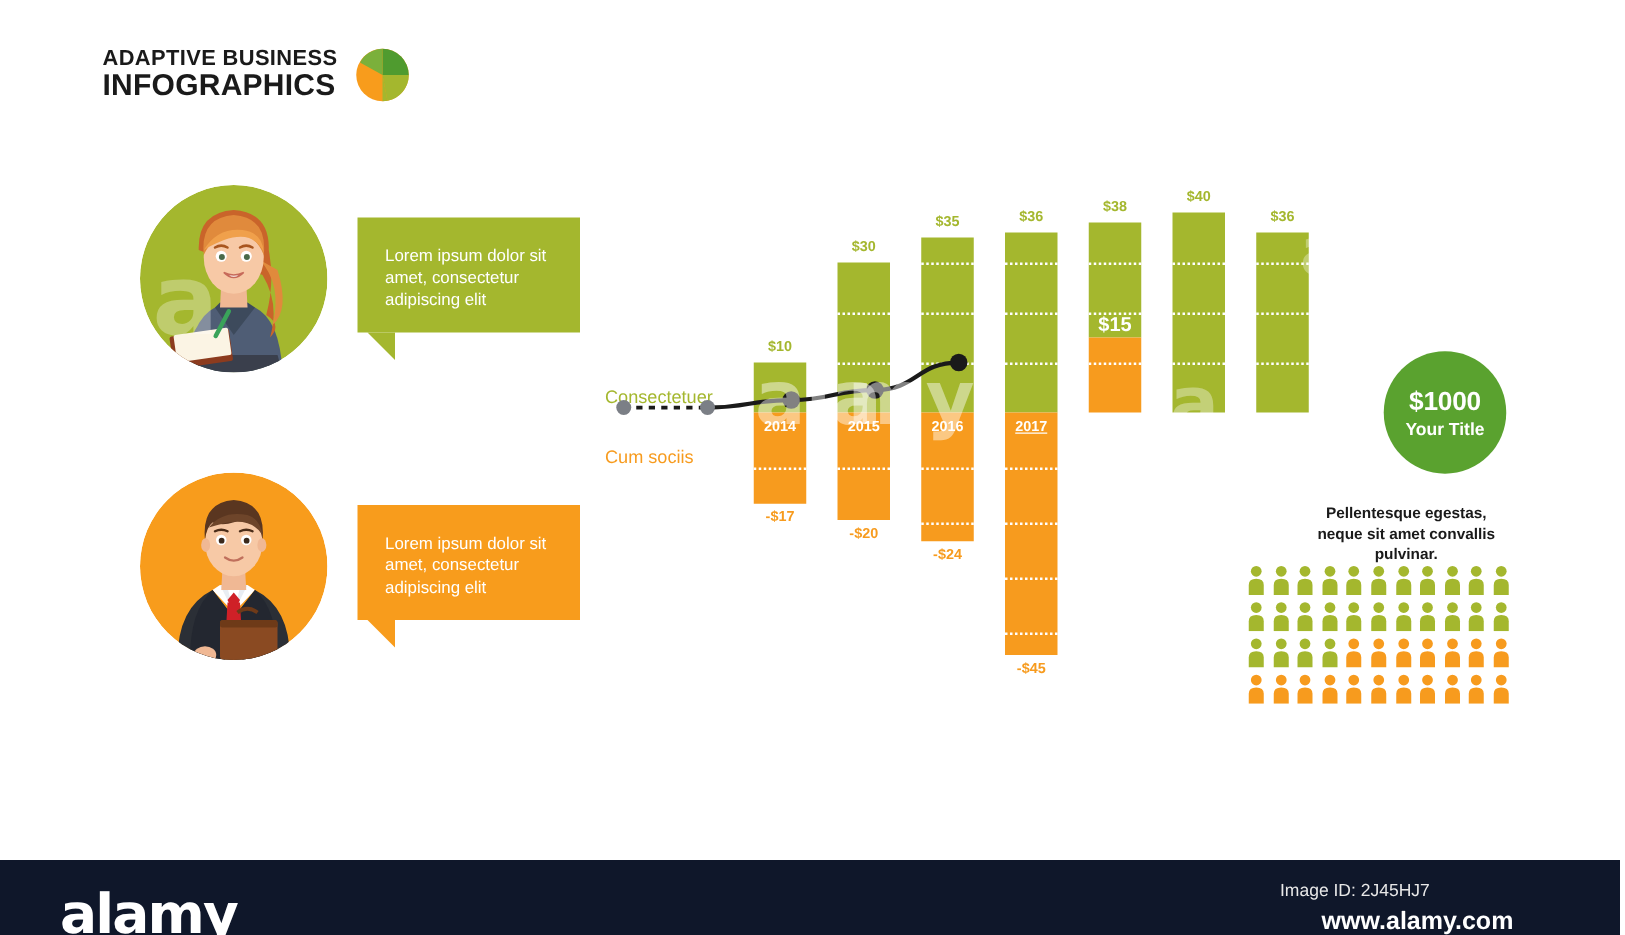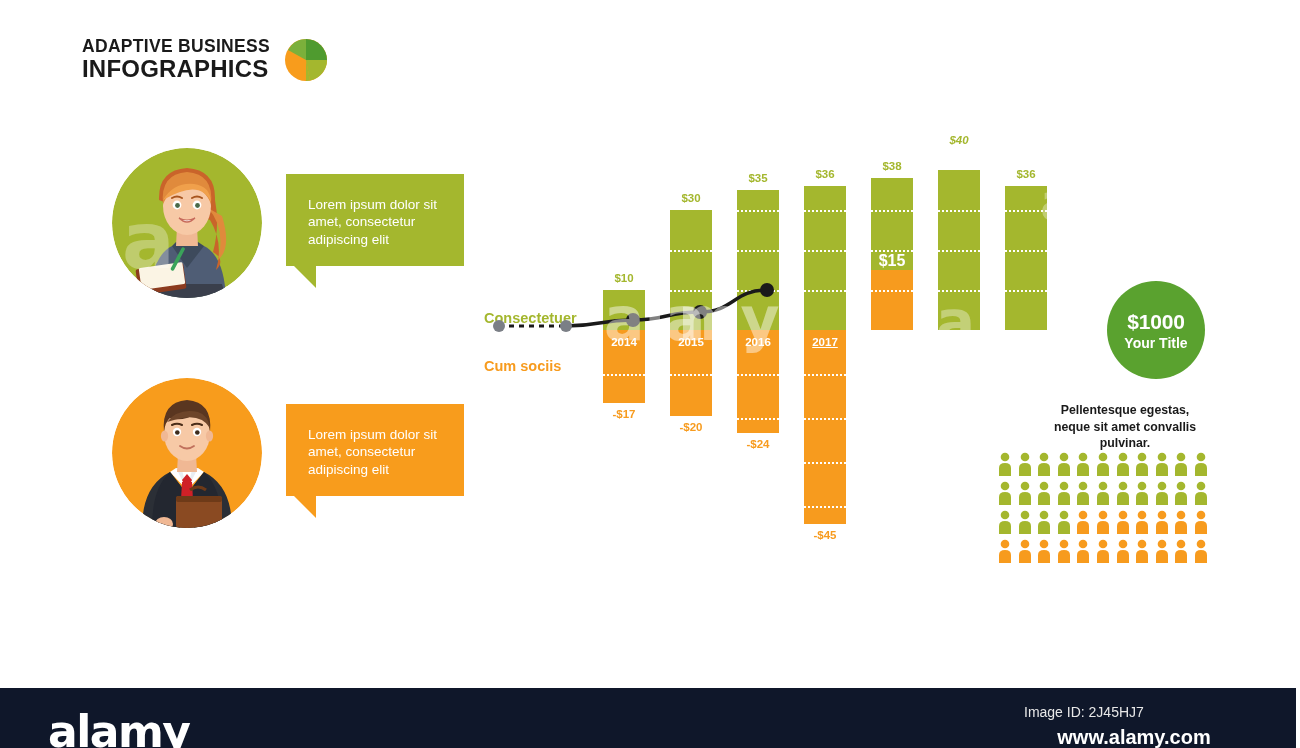--- a/index.html
+++ b/index.html
@@ -33,21 +33,21 @@
     padding: 22px 2px 18px 22px;
     color:#ffffff; font-size:13.5px; line-height:1.28;
   }
   .bubble .tail {
     position:absolute; left:8px; bottom:-22px; width:0; height:0;
     border-style:solid;
   }
 
   
   .chart { position:absolute; left:470px; top:130px; width:600px; height:440px; }
-  .legend-item { position:absolute; font-size:14.5px; font-weight:bold; }
+  .legend-item { position:absolute; font-size:14.5px; font-weight:normal; }
   .bars { position:absolute; left:125px; top:0; width:475px; height:440px; }
   .bar-col { position:absolute; width:42px; }
   .bar-pos { position:absolute; width:100%; background:#a4b72e; }
   .bar-neg { position:absolute; width:100%; background:#f79b1e; }
   .bar-toplabel {
     position:absolute; width:100%; text-align:center;
     font-size:11.5px; font-weight:bold; color:#a4b72e;
   }
   .bar-botlabel {
     position:absolute; width:100%; text-align:center;
@@ -268,21 +268,21 @@
           <div class="bar-neg" style="background: rgb(247, 155, 30); top: 140px; height: 60px;"></div>
           <div class="bar-midlabel" style="top: 122px;">$15</div>
           <div class="bar-toplabel" style="top: 30px; color: rgb(164, 183, 46);">$38</div>
           <div class="bar-year" style="top: 206px;">2018</div>
           <div class="gridline" style="top: 160px;"></div>
           <div class="gridline" style="top: 120px;"></div>
           <div class="gridline" style="top: 80px;"></div>
         </div>
         <div class="bar-col" style="left: 343px; top: 0px; height: 440px;">
           <div class="bar-pos" style="background: rgb(164, 183, 46); top: 40px; height: 160px;"></div>
-          <div class="bar-toplabel" style="top: 4px; color: rgb(164, 183, 46); font-style: italic;">$40</div>
+          <div class="bar-toplabel" style="top: 22px; color: rgb(164, 183, 46);">$40</div>
           <div class="bar-year" style="top: 206px;">2019</div>
           <div class="gridline" style="top: 160px;"></div>
           <div class="gridline" style="top: 120px;"></div>
           <div class="gridline" style="top: 80px;"></div>
         </div>
         <div class="bar-col" style="left: 410px; top: 0px; height: 440px;">
           <div class="bar-pos" style="background: rgb(164, 183, 46); top: 56px; height: 144px;"></div>
           <div class="bar-toplabel" style="top: 38px; color: rgb(164, 183, 46);">$36</div>
           <div class="bar-year" style="top: 206px;">2020</div>
           <div class="gridline" style="top: 160px;"></div>

